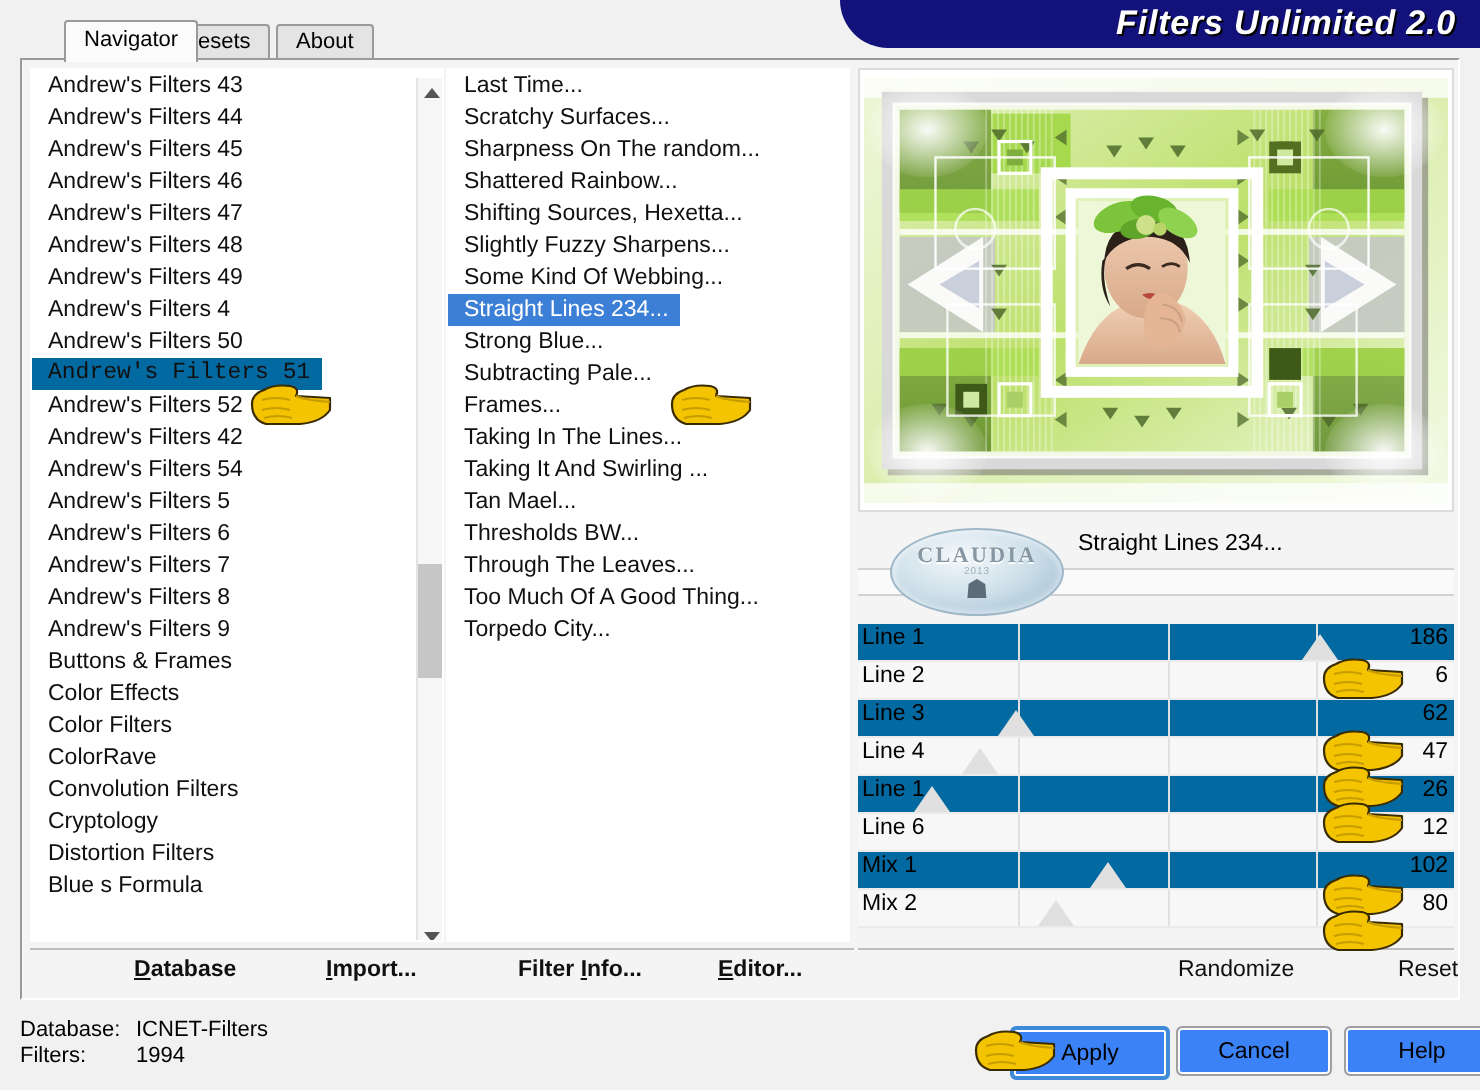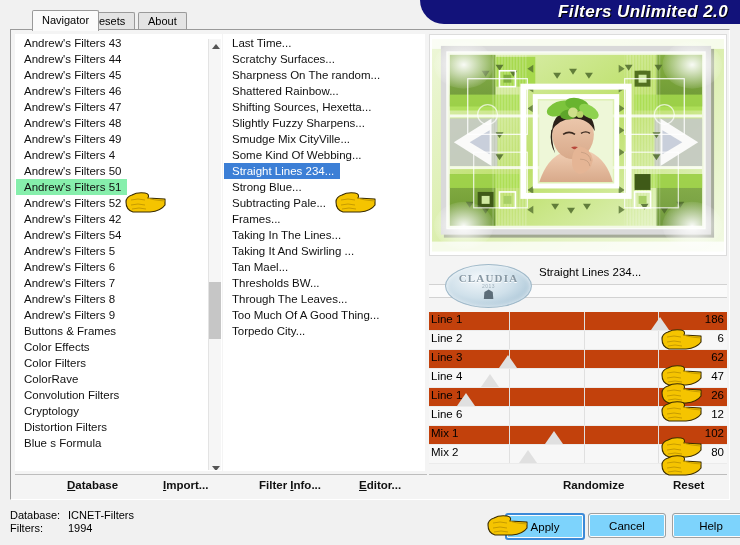--- a/index.html
+++ b/index.html
@@ -57,21 +57,21 @@
     position:absolute;background:#ffffff;overflow:hidden;
     border:1px solid #ffffff;box-sizing:border-box;
   }
   #list-left{left:4px;top:4px;width:207px;height:437px;}
   #list-mid{left:212px;top:4px;width:202px;height:437px;}
   .litem{
     height:16px;line-height:16px;padding-left:8px;
     font-size:11.5px;color:#101010;white-space:nowrap;overflow:hidden;
     font-family:"Liberation Sans","DejaVu Sans",sans-serif;
   }
-  .litem.sel-gray{background:#86efac;display:inline-block;padding-right:6px;}
+  .litem.sel-gray{background:#0369a1;display:inline-block;padding-right:6px;font-family:Liberation Mono, monospace;}
   .litem.sel-blue{background:#3c7fd6;color:#ffffff;display:inline-block;padding-right:6px;}
   .litem-wrap{height:16px;}
 
   
   .vscroll{
     position:absolute;left:192px;top:4px;width:15px;height:437px;
     background:#f6f6f6;border-left:1px solid #e3e3e3;box-sizing:border-box;
   }
   .sb-btn{
     position:absolute;left:0;width:14px;height:15px;background:#f6f6f6;
@@ -127,21 +127,21 @@
     position:absolute;left:0;top:24px;width:298px;height:14px;
     border-top:1px solid #d2d2d2;border-bottom:1px solid #d2d2d2;
     background:#fafafa;box-sizing:border-box;
   }
 
   
   .sliders{position:absolute;left:418px;top:282px;width:298px;height:160px;}
   .srow{
     position:relative;height:18px;
     border-bottom:1px solid #ebebeb;
-    background:#c2410c;
+    background:#0369a1;
   }
   .srow:nth-child(even){background:#f7f7f7;}
   .srow .slabel{
     position:absolute;left:2px;top:1px;font-size:11.5px;color:#000;z-index:2;
   }
   .srow .sval{
     position:absolute;right:3px;top:1px;font-size:11.5px;color:#000;
     text-align:right;z-index:2;
   }
   .tickline{position:absolute;top:0;bottom:0;width:1px;background:#e0e0e0;}
@@ -158,30 +158,30 @@
     border-top:1px solid #bdbdbd;
   }
   .lnk{
     position:absolute;top:4px;font-size:11.5px;font-weight:bold;color:#101010;margin-left:24px;
   }
   .lnk u{text-decoration:underline;}
   .rnd-row{
     position:absolute;left:418px;top:444px;width:298px;height:22px;
     border-top:1px solid #bdbdbd;
   }
-  .rnd{position:absolute;top:4px;font-size:11.5px;font-weight:bold;color:#101010;}
+  .rnd{position:absolute;top:4px;font-size:11.5px;font-weight:normal;color:#101010;margin-left:26px;}
 
   
   .status{position:absolute;left:10px;top:509px;font-size:11px;color:#000;line-height:13px;}
   .status .k{display:inline-block;width:58px;}
 
   
   .dlgbtn{
     position:absolute;top:513px;width:76px;height:23px;
-    background:#7dd3fc;border:1px solid #a0a0a0;border-radius:3px;
+    background:#3b82f6;border:1px solid #a0a0a0;border-radius:3px;
     font-size:11.5px;color:#000;
     display:flex;align-items:center;justify-content:center;
     box-shadow:inset 0 0 0 1px #fbfbfb;
   }
   #btn-apply{left:505px;border:2px solid #3c8ad8;width:76px;}
   #btn-cancel{left:588px;}
   #btn-help{left:672px;}
 
   
   .hand{position:absolute;width:42px;height:26px;z-index:50;pointer-events:none;}
@@ -307,23 +307,20 @@
             <div class="litem">Sharpness On The random...</div>
           </div>
           <div class="litem-wrap">
             <div class="litem">Shattered Rainbow...</div>
           </div>
           <div class="litem-wrap">
             <div class="litem">Shifting Sources, Hexetta...</div>
           </div>
           <div class="litem-wrap">
             <div class="litem">Slightly Fuzzy Sharpens...</div>
-          </div>
-          <div class="litem-wrap">
-            <div class="litem">Smudge Mix CityVille...</div>
           </div>
           <div class="litem-wrap">
             <div class="litem">Some Kind Of Webbing...</div>
           </div>
           <div class="litem-wrap"><div class="litem sel-blue">Straight Lines 234...</div></div>
           <div class="litem-wrap">
             <div class="litem">Strong Blue...</div>
           </div>
           <div class="litem-wrap">
             <div class="litem">Subtracting Pale...</div>

